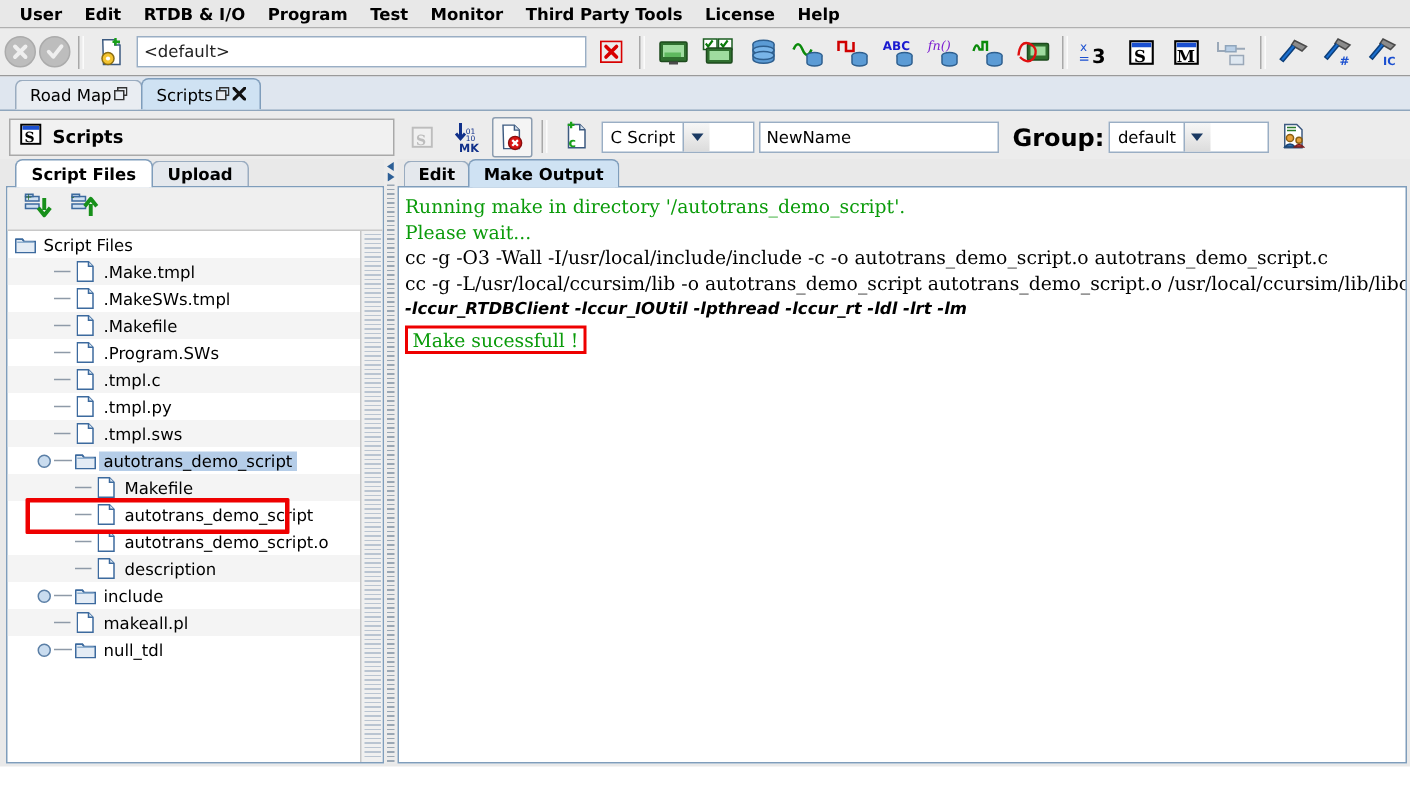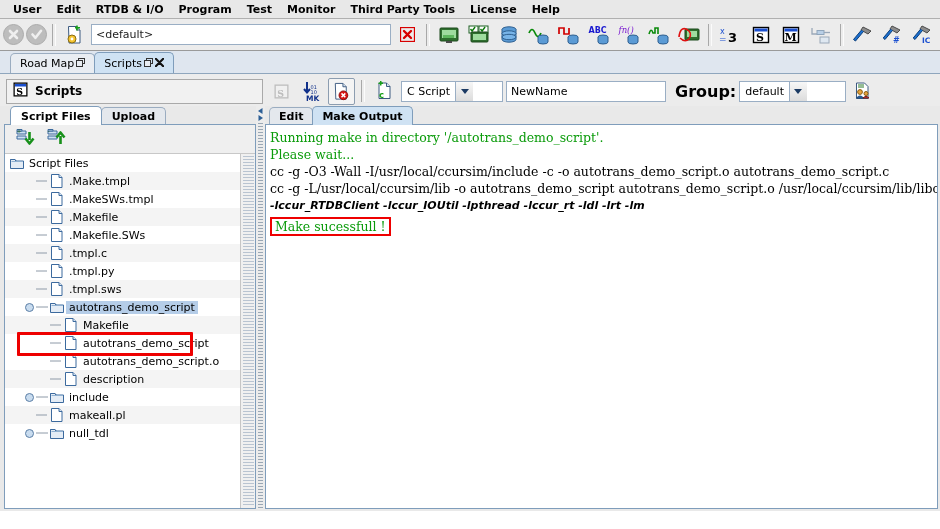--- a/index.html
+++ b/index.html
@@ -495,21 +495,21 @@
                 <span class="indent" style="width: 14px;"></span>
                 <span class="elbow" style="width: 26px;"><svg width="26" height="18">
                     <path d="M13 9 h11" stroke="#8e9aa8" stroke-width="1"></path>
                   </svg></span>
                 <span class="ico">
                   <svg width="12" height="14" viewBox="0 0 12 14">
                     <path d="M0.5 0.5 h7.5 l3 3 v10 h-10.5 z" fill="#fff" stroke="#3c6a9e"></path>
                     <path d="M8 0.5 v3 h3" fill="#dde8f3" stroke="#3c6a9e"></path>
                   </svg>
                 </span>
-                <span class="lbl">.Makefile.SWs</span>
+                <span class="lbl">.Program.SWs</span>
               </div>
               <div class="trow alt">
                 <span class="indent" style="width: 14px;"></span>
                 <span class="elbow" style="width: 26px;"><svg width="26" height="18">
                     <path d="M13 9 h11" stroke="#8e9aa8" stroke-width="1"></path>
                   </svg></span>
                 <span class="ico">
                   <svg width="12" height="14" viewBox="0 0 12 14">
                     <path d="M0.5 0.5 h7.5 l3 3 v10 h-10.5 z" fill="#fff" stroke="#3c6a9e"></path>
                     <path d="M8 0.5 v3 h3" fill="#dde8f3" stroke="#3c6a9e"></path>
@@ -682,21 +682,21 @@
 
     <div class="rightpane">
       <div class="etabs">
           <div class="etab">Edit</div>
           <div class="etab active">Make Output</div>
         </div>
       <div class="outwrap">
         <div class="outtext">
             <div class="oline green">Running make in directory '/autotrans_demo_script'.</div>
             <div class="oline green">Please wait...</div>
-            <div class="oline">cc -g -O3 -Wall -I/usr/local/ccursim/include -c -o autotrans_demo_script.o autotrans_demo_script.c</div>
+            <div class="oline">cc -g -O3 -Wall -I/usr/local/include/include -c -o autotrans_demo_script.o autotrans_demo_script.c</div>
             <div class="oline">cc -g -L/usr/local/ccursim/lib -o autotrans_demo_script autotrans_demo_script.o  /usr/local/ccursim/lib/libccur_sim.a</div>
             <div class="oline bi">-lccur_RTDBClient -lccur_IOUtil -lpthread -lccur_rt -ldl -lrt -lm</div>
             <div class="oline" style="margin-top: 3px;"><span class="hlbox">Make sucessfull !</span></div>
           </div>
       </div>
     </div>
 
   </div>
 </div>
 

